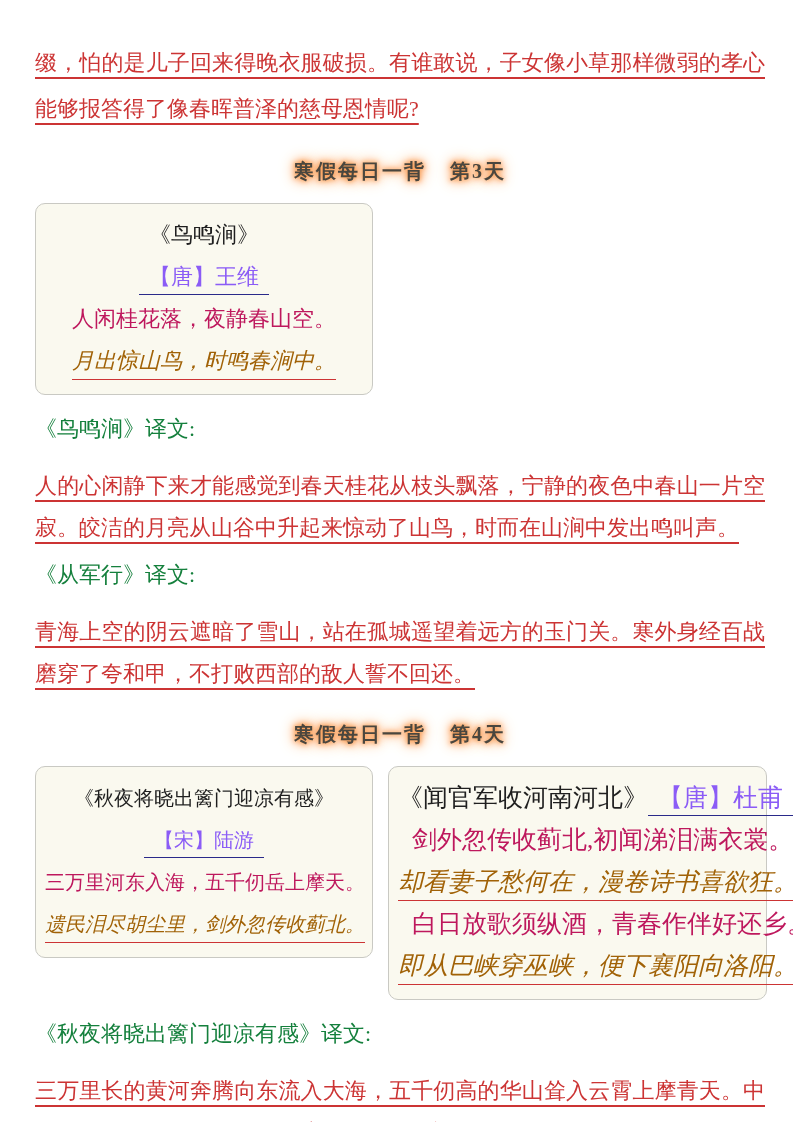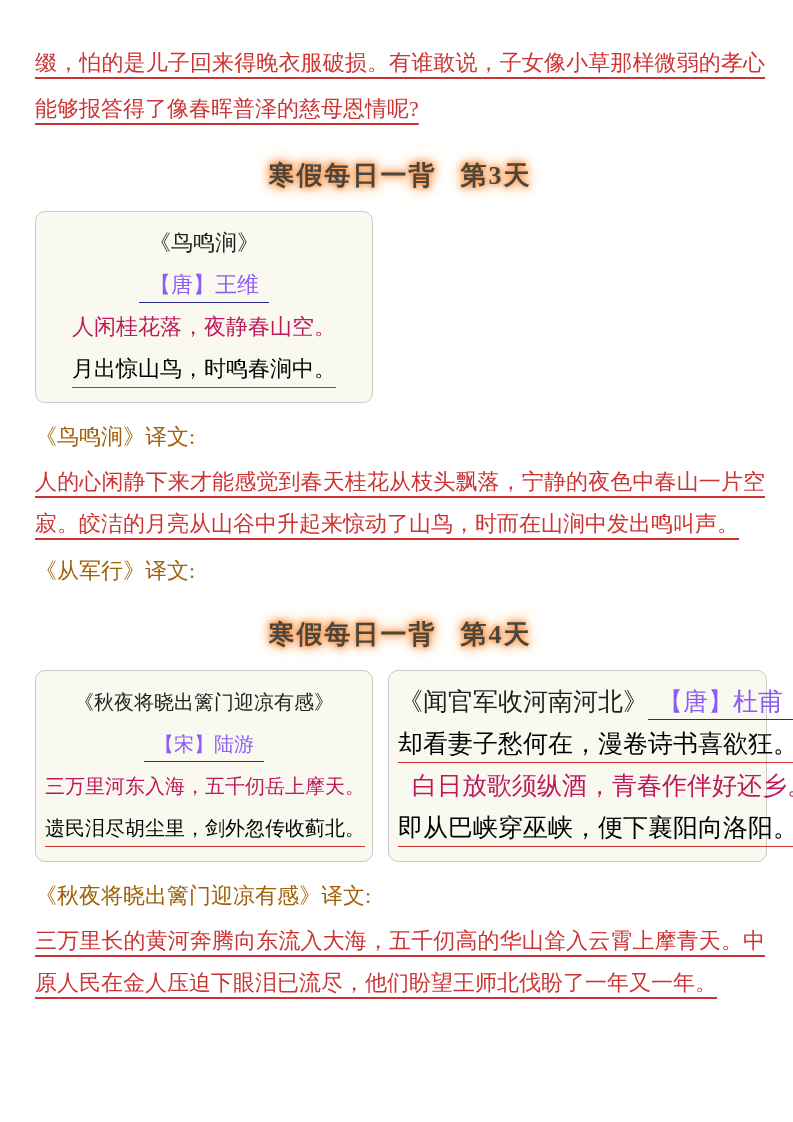--- a/index.html
+++ b/index.html
@@ -20,27 +20,27 @@
     color:#cc3434;
     font-size:22px;
     line-height:46px;
     text-align:justify;
     text-decoration:underline;
     text-decoration-color:#cc3434;
     text-underline-offset:7px;
     text-decoration-thickness:1.5px;
     margin:0;
   }
-  .trans-para{line-height:42px;margin:4px 0 4px 0;font-family:Liberation Serif, serif;}
+  .trans-para{line-height:42px;margin:16px 0 4px 0;font-family:Liberation Serif, serif;}
   
   .day-header{
     text-align:center;
     margin:26px 0 18px 0;
     font-weight:bold;
-    font-size:26px;
+    font-size:20px;
     letter-spacing:2px;
     color:#4a463e;
   }
   .day-header .glow{
     text-shadow:
       0 0 4px #fba05a,
       0 0 7px #f9954a,
       0 0 12px #f9a25e,
       0 0 18px #fbc08a;
   }
@@ -72,34 +72,35 @@
   .poem-title{color:#1f1f1f;}
   .poem-author{
     color:#8b5cf6;
     border-bottom:1.5px solid #2a2a8a;
     display:inline-block;
     line-height:30px;
     padding:0 10px 2px 10px;
   }
   .verse-black{color:#be185d;}
   .verse-red{
-    color:#000000;
+    color:#a16207;
     display:inline-block;
     line-height:32px;
     border-bottom:1.5px solid #cc3434;
     padding-bottom:2px;
+    font-style:italic;
   }
   .day4 .card-b .verse-red,.day4 .card-b .verse-black{display:inline-block;line-height:32px;}
   .indent{padding-left:14px;}
   
   .trans-label{
     font-size:22px;
     line-height:40px;
     margin:2px 0 2px 0;
-    color:#a16207;
+    color:#15803d;
   }
   .trans-block{margin-bottom:6px;}
   .intro-wrap{margin-bottom:6px;}
 </style>
 </head>
 <body>
 
 <div class="page">
 
   <div class="intro-wrap">
@@ -119,37 +120,39 @@
         <div class="row"><span class="verse-red">月出惊山鸟，时鸣春涧中。</span></div>
       </div>
     </div>
 
     <div class="trans-block">
       <div class="trans-label">《鸟鸣涧》译文:</div>
       <p class="red-para trans-para">人的心闲静下来才能感觉到春天桂花从枝头飘落，宁静的夜色中春山一片空寂。皎洁的月亮从山谷中升起来惊动了山鸟，时而在山涧中发出鸣叫声。</p>
     </div>
     <div class="trans-block">
       <div class="trans-label">《从军行》译文:</div>
+      <p class="red-para trans-para">青海上空的阴云遮暗了雪山，站在孤城遥望着远方的玉门关。寒外身经百战磨穿了夸和甲，不打败西部的敌人誓不回还。</p>
     </div>
   </section>
 
   <section class="day4">
     <div class="day-header">
       <span class="glow">寒假每日一背</span><span class="glow hdr-day">第4天</span>
     </div>
 
     <div class="cards">
       <div class="card card-a">
         <div class="row"><span class="poem-title">《秋夜将晓出篱门迎凉有感》</span></div>
         <div class="row"><span class="poem-author">【宋】陆游</span></div>
         <div class="row"><span class="verse-black">三万里河东入海，五千仞岳上摩天。</span></div>
         <div class="row"><span class="verse-red">遗民泪尽胡尘里，剑外忽传收蓟北。</span></div>
       </div>
       <div class="card card-b">
         <div class="row"><span class="poem-title">《闻官军收河南河北》</span><span class="poem-author">【唐】杜甫</span></div>
+        <div class="row"><span class="verse-black indent">剑外忽传收蓟北,初闻涕泪满衣裳。</span></div>
         <div class="row"><span class="verse-red">却看妻子愁何在，漫卷诗书喜欲狂。</span></div>
         <div class="row"><span class="verse-black indent">白日放歌须纵酒，青春作伴好还乡。</span></div>
         <div class="row"><span class="verse-red">即从巴峡穿巫峡，便下襄阳向洛阳。</span></div>
       </div>
     </div>
 
     <div class="trans-block">
       <div class="trans-label">《秋夜将晓出篱门迎凉有感》译文:</div>
       <p class="red-para trans-para">三万里长的黄河奔腾向东流入大海，五千仞高的华山耸入云霄上摩青天。中原人民在金人压迫下眼泪已流尽，他们盼望王师北伐盼了一年又一年。</p>
     </div>

